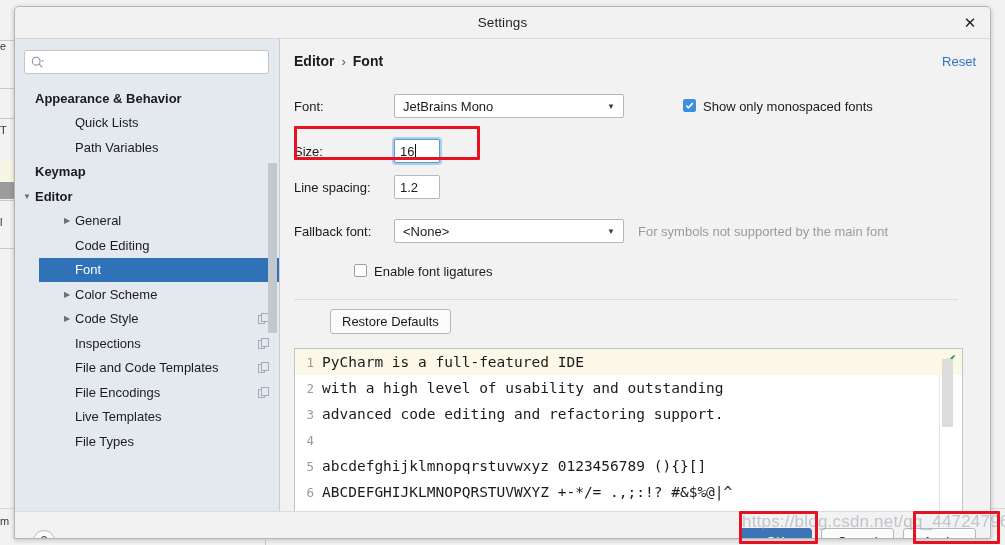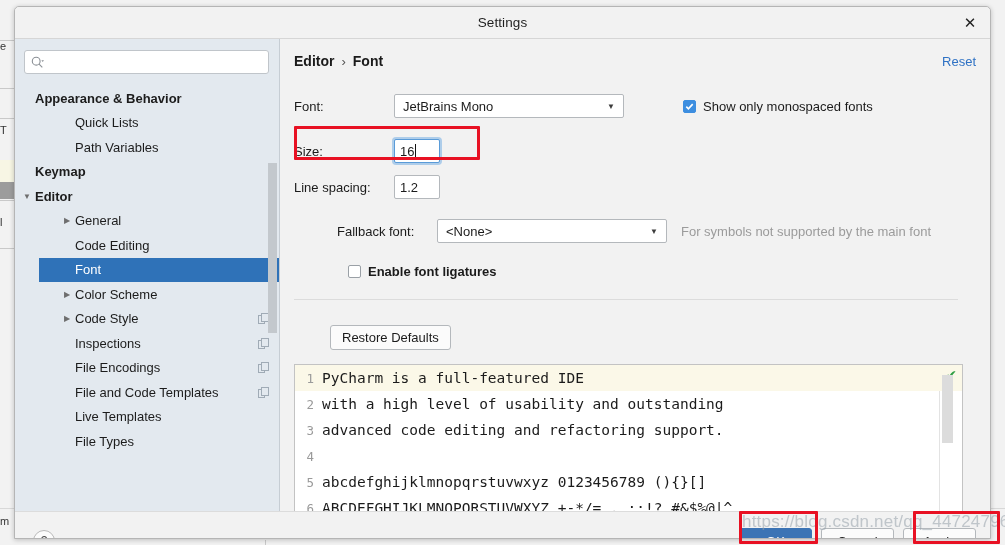--- a/index.html
+++ b/index.html
@@ -133,21 +133,21 @@
     display: flex; align-items: center;
   }
   .txtfield.focused {
     border: 1px solid #5a9bd8;
     box-shadow: 0 0 0 2px #aecdea;
   }
   .caretbar {
     display: inline-block; width: 1px; height: 14px;
     background: #111; margin-left: 1px;
   }
-  .chk-row { display: flex; align-items: center; gap: 7px; padding-left: 45px; }
+  .chk-row { display: flex; gap: 7px; padding-left: 45px; }
   .chkbox {
     width: 13px; height: 13px; border-radius: 2px;
     border: 1px solid #9aa0a6; background: #fff;
     display: flex; align-items: center; justify-content: center;
   }
   .chkbox.on { background: #3d8ee0; border-color: #3d8ee0; }
   .chk-label { font-size: 13px; color: #1b1b1b; }
   .hint { font-size: 13px; color: #9b9b9b; margin-left: 14px; white-space: nowrap; }
 
   .separator { height: 1px; background: #dcdcdc; margin: 16px 16px 0 0; }
@@ -321,40 +321,40 @@
               <span class="tree-label">Inspections</span>
               <span class="copy-badge">
                 <svg width="11" height="11" viewBox="0 0 11 11">
                   <rect x="0.5" y="2.5" width="6" height="8" fill="none" stroke="#6b7a88" stroke-width="1"></rect>
                   <rect x="3.5" y="0.5" width="7" height="8" fill="#e3e9ef" stroke="#6b7a88" stroke-width="1"></rect>
                 </svg>
               </span>
             </div>
             <div class="tree-row ind1">
               <span class="arrow"></span>
+              <span class="tree-label">File and Code Templates</span>
+              <span class="copy-badge">
+                <svg width="11" height="11" viewBox="0 0 11 11">
+                  <rect x="0.5" y="2.5" width="6" height="8" fill="none" stroke="#6b7a88" stroke-width="1"></rect>
+                  <rect x="3.5" y="0.5" width="7" height="8" fill="#e3e9ef" stroke="#6b7a88" stroke-width="1"></rect>
+                </svg>
+              </span>
+            </div>
+            <div class="tree-row ind1">
+              <span class="arrow"></span>
               <span class="tree-label">File Encodings</span>
               <span class="copy-badge">
                 <svg width="11" height="11" viewBox="0 0 11 11">
                   <rect x="0.5" y="2.5" width="6" height="8" fill="none" stroke="#6b7a88" stroke-width="1"></rect>
                   <rect x="3.5" y="0.5" width="7" height="8" fill="#e3e9ef" stroke="#6b7a88" stroke-width="1"></rect>
                 </svg>
               </span>
             </div>
             <div class="tree-row ind1">
               <span class="arrow"></span>
-              <span class="tree-label">File and Code Templates</span>
-              <span class="copy-badge">
-                <svg width="11" height="11" viewBox="0 0 11 11">
-                  <rect x="0.5" y="2.5" width="6" height="8" fill="none" stroke="#6b7a88" stroke-width="1"></rect>
-                  <rect x="3.5" y="0.5" width="7" height="8" fill="#e3e9ef" stroke="#6b7a88" stroke-width="1"></rect>
-                </svg>
-              </span>
-            </div>
-            <div class="tree-row ind1">
-              <span class="arrow"></span>
               <span class="tree-label">Live Templates</span>
             </div>
             <div class="tree-row ind1">
               <span class="arrow"></span>
               <span class="tree-label">File Types</span>
             </div>
           </div>
         <div class="side-scroll"></div>
       </div>
 
@@ -392,39 +392,39 @@
             </div>
           </div>
 
           <div class="form-row" style="margin-bottom:20px;">
             <span class="f-label">Line spacing:</span>
             <div class="txtfield">
               <span>1.2</span>
             </div>
           </div>
 
-          <div class="form-row" style="margin-bottom:16px;justify-content:center;">
+          <div class="form-row" style="margin-bottom:16px;">
             <span class="f-label">Fallback font:</span>
             <div class="combo">
               <span class="val">&lt;None&gt;</span>
               <span class="caret">▼</span>
             </div>
             <span class="hint">For symbols not supported by the main font</span>
           </div>
 
           <div class="form-row" style="margin-bottom:0;">
-            <div class="chk-row" style="margin-left:9px;font-weight:bold;">
+            <div class="chk-row" style="margin-left:15px;">
               <span class="chkbox"></span>
               <span class="chk-label">Enable font ligatures</span>
             </div>
           </div>
 
           <div class="separator"></div>
 
-          <div style="margin-top:25px;padding-left:36px;">
+          <div style="margin-top:9px;padding-left:36px;">
             <span class="btn">Restore Defaults</span>
           </div>
 
           <div class="preview-wrap">
             <div class="code-sidemark"></div>
             <div class="code-area" id="code-area">
                 <div class="code-line hl"><span class="gutter">1</span><span class="code-text">PyCharm is a full-featured IDE</span></div>
                 <div class="code-line"><span class="gutter">2</span><span class="code-text">with a high level of usability and outstanding</span></div>
                 <div class="code-line"><span class="gutter">3</span><span class="code-text">advanced code editing and refactoring support.</span></div>
                 <div class="code-line"><span class="gutter">4</span><span class="code-text"></span></div>

